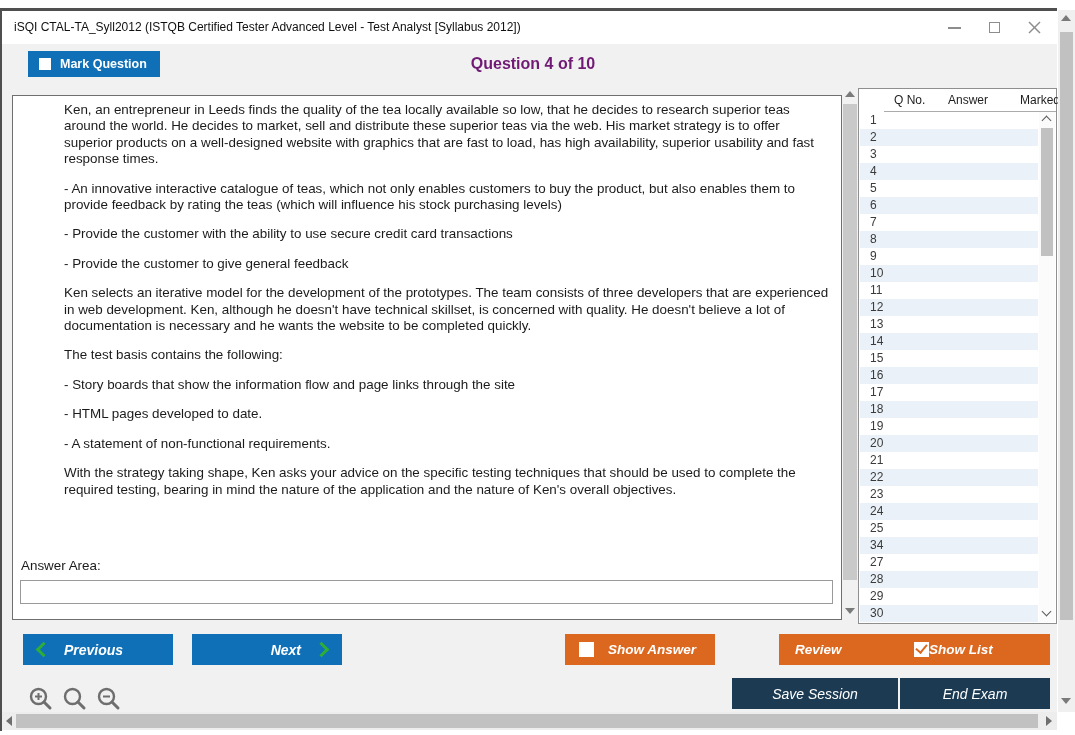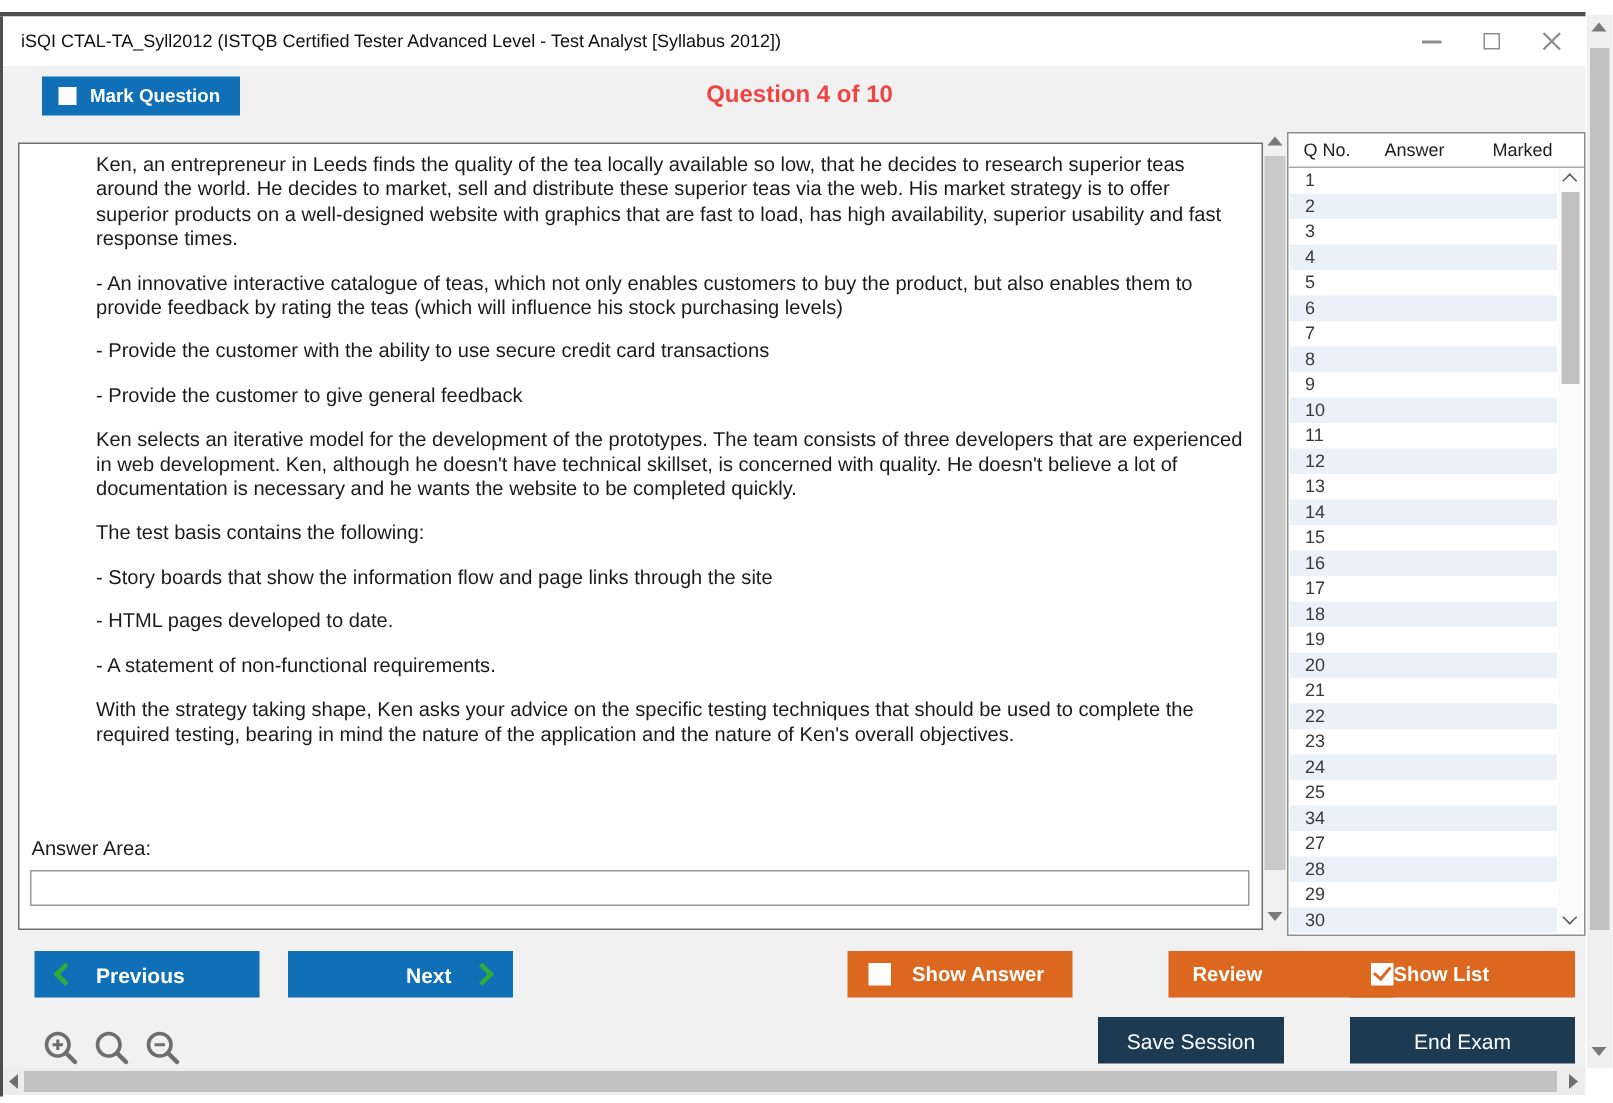--- a/index.html
+++ b/index.html
@@ -19,21 +19,21 @@
   .win-controls{position:absolute;right:16px;top:0;height:33px;display:flex;align-items:center;gap:26px;}
   .wc{width:14px;height:14px;display:flex;align-items:center;justify-content:center;cursor:default;}
   .ic-min{width:13px;height:2px;background:#8d8d8d;}
   .ic-max{width:11px;height:11px;border:1.5px solid #8d8d8d;box-sizing:border-box;background:#fff;}
 
   
   .content-bg{left:2px;top:44px;width:1055px;height:668px;background:#f1f1f1;}
 
   
   .mark-btn{left:28px;top:51px;height:26px;background:#0f70b8;color:#fff;display:flex;align-items:center;gap:9px;padding:0 13px 0 11px;font-size:12.5px;font-weight:bold;cursor:pointer;}
-  .q-counter{left:383px;top:51px;width:300px;height:26px;line-height:26px;text-align:center;font-size:16px;font-weight:bold;color:#ef4444;}
+  .q-counter{left:383px;top:51px;width:300px;height:26px;line-height:26px;text-align:center;font-size:16px;font-weight:bold;color:#701a75;}
 
   
   .checkbox{position:relative;background:#ffffff;display:inline-block;}
   .cb-12{width:12px;height:12px;}
   .cb-15{width:15px;height:15px;}
   .checkbox.checked::after{content:'';position:absolute;left:4px;top:0px;width:5px;height:9px;
     border-right:2.5px solid #dc671f;border-bottom:2.5px solid #dc671f;transform:rotate(40deg);}
 
   
   .q-panel{left:12px;top:95px;width:830px;height:525px;background:#fff;border:1px solid #6f6f6f;box-sizing:border-box;}
@@ -45,47 +45,47 @@
   
   .main-sb{left:842px;top:88px;width:16px;height:532px;}
   .main-sb .thumb{position:absolute;left:1px;top:16px;width:14px;height:476px;background:#c9c9c9;}
   .tri{width:0;height:0;position:absolute;}
   .tri-up{border-left:5px solid transparent;border-right:5px solid transparent;border-bottom:6px solid #7a7a7a;}
   .tri-down{border-left:5px solid transparent;border-right:5px solid transparent;border-top:6px solid #7a7a7a;}
   .tri-left{border-top:5px solid transparent;border-bottom:5px solid transparent;border-right:6px solid #6f6f6f;}
   .tri-right{border-top:5px solid transparent;border-bottom:5px solid transparent;border-left:6px solid #6f6f6f;}
 
   
-  .qlist{left:858px;top:88px;width:199px;height:536px;background:#fff;border:1px solid #8f8f8f;box-sizing:border-box;}
+  .qlist{left:858px;top:88px;width:199px;height:536px;background:#fff;border:1px solid #8f8f8f;box-sizing:border-box;padding-left:25px;}
   .qlist-header{position:relative;height:22px;border-bottom:1px solid #ababab;font-size:12px;color:#1d1d1d;}
   .qlist-header span{position:absolute;top:4px;}
   .col-qno{left:10px;} .col-answer{left:64px;} .col-marked{left:136px;}
   .qlist-body{position:absolute;left:1px;top:23px;right:1px;bottom:1px;overflow:hidden;}
   .qrow{height:17px;line-height:17px;font-size:12px;color:#3a3a3a;padding-left:10px;width:calc(100% - 27px);display:flex;}
   .qrow.alt{background:#eaf1f8;}
   .qrow-num{width:48px;}
   .qrow-ans{width:70px;}
   
   .qlist-sb{position:absolute;right:1px;top:23px;bottom:1px;width:16px;background:#fbfbfb;}
   .qlist-sb .thumb{position:absolute;left:2px;top:16px;width:12px;height:128px;background:#c1c1c1;}
   .chev{display:inline-block;width:6px;height:6px;border-left:1.6px solid #5a5a5a;border-top:1.6px solid #5a5a5a;}
   .chev-up{transform:rotate(45deg);}
   .chev-down{transform:rotate(225deg);}
 
   
-  .btn{display:flex;align-items:center;box-sizing:border-box;cursor:pointer;color:#fff;}
+  .btn{display:flex;align-items:center;box-sizing:border-box;cursor:pointer;color:#fff;font-style:italic;}
   .btn-blue{background:#0f70b8;font-weight:bold;font-size:14px;}
   .btn-orange{background:#dc671f;font-weight:600;font-size:13.5px;}
   .btn-navy{background:#1c3b53;font-size:14px;justify-content:center;}
   .prev-btn{left:23px;top:634px;width:150px;height:31px;justify-content:flex-start;padding-left:15px;gap:15px;}
   .next-btn{left:192px;top:634px;width:150px;height:31px;justify-content:flex-end;padding-right:15px;gap:15px;}
   .show-answer-btn{left:565px;top:634px;width:150px;height:31px;padding-left:14px;gap:14px;}
   .review-btn{left:732px;top:634px;width:150px;height:31px;padding-left:16px;position:absolute;margin-left:47px;}
   .show-list-btn{left:900px;top:634px;width:150px;height:31px;padding-left:14px;}
-  .save-btn{left:732px;top:678px;width:124px;height:31px;}
+  .save-btn{left:732px;top:678px;width:166px;height:31px;}
   .end-btn{left:900px;top:678px;width:150px;height:31px;}
   .chev-green-l{display:inline-block;width:8px;height:8px;border-left:3px solid #2fae35;border-bottom:3px solid #2fae35;transform:rotate(45deg);}
   .chev-green-r{display:inline-block;width:8px;height:8px;border-right:3px solid #2fae35;border-top:3px solid #2fae35;transform:rotate(45deg);}
   .review-caret{position:absolute;right:14px;top:12px;width:0;height:0;border-left:6px solid transparent;border-right:6px solid transparent;border-bottom:7px solid #8a959c;}
 
   
   .zoom-bar{left:28px;top:686px;display:flex;gap:8px;align-items:center;}
   .zoom-bar svg{display:block;cursor:pointer;}
 
   

